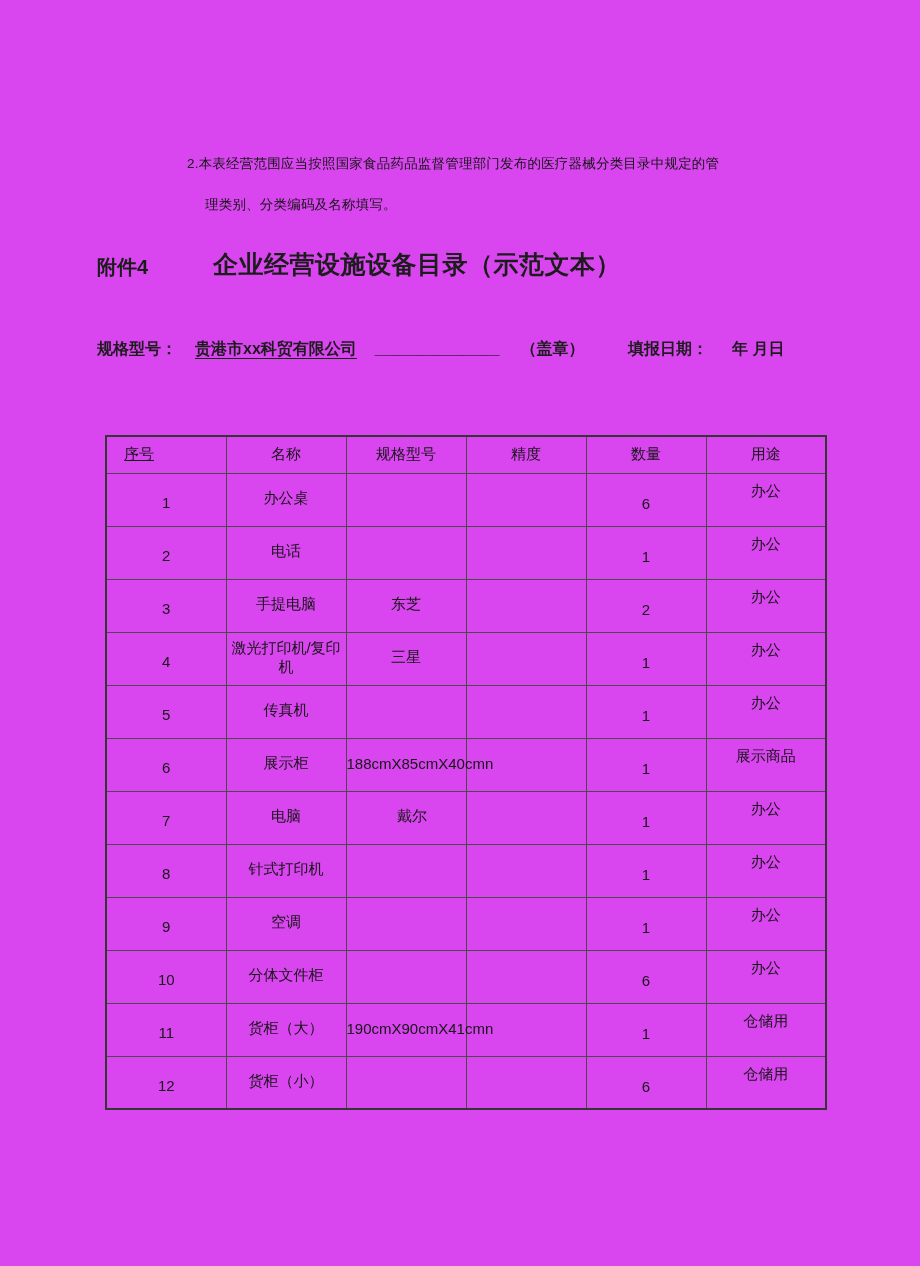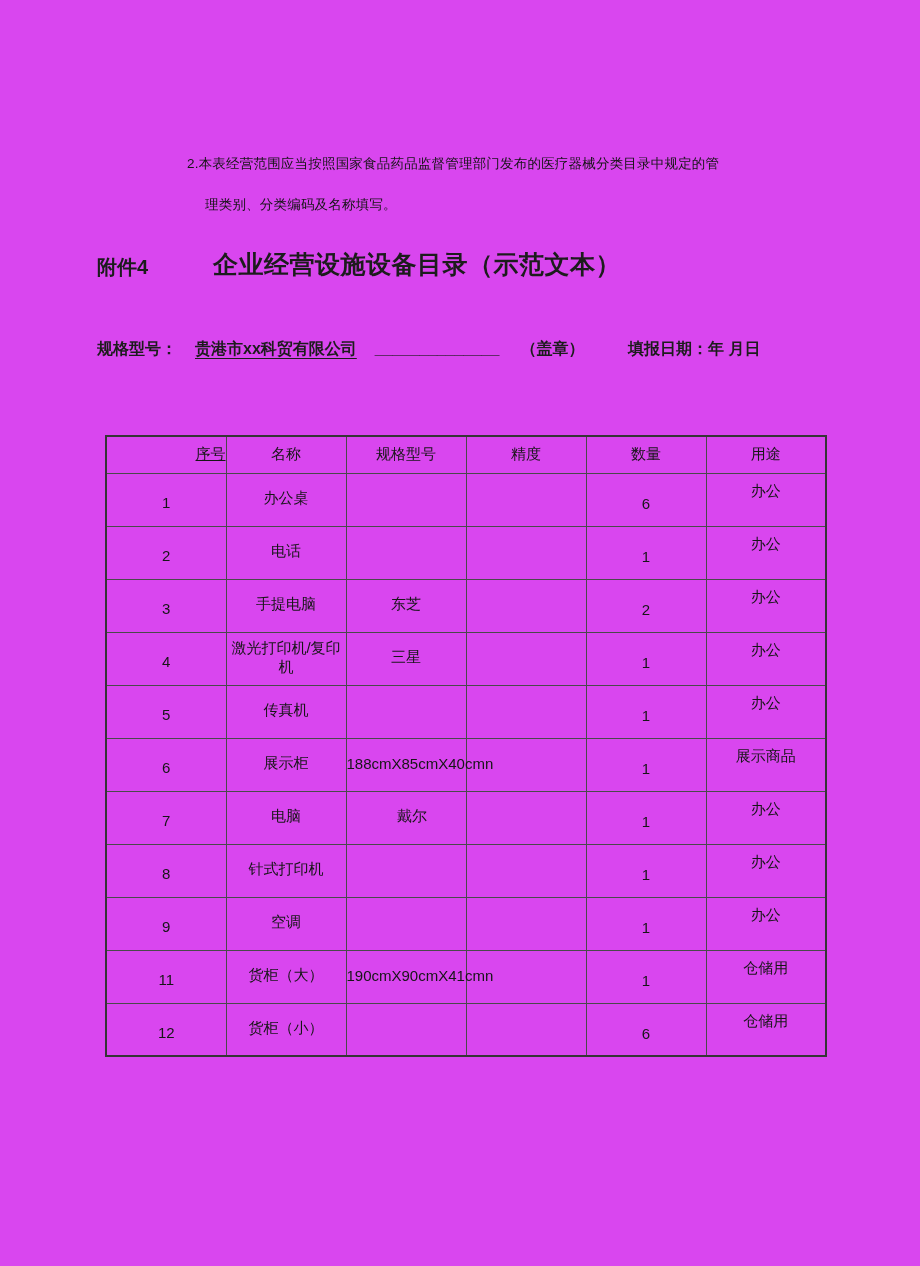--- a/index.html
+++ b/index.html
@@ -21,21 +21,21 @@
   .attachment-label { position: absolute; left: 97px; top: 254px; font-size: 20px; font-weight: 700; white-space: nowrap; text-align: center; }
   .doc-title { position: absolute; left: 213px; top: 248px; font-size: 25px; font-weight: 700; letter-spacing: 0.5px; white-space: nowrap; }
 
   
   .meta-row { position: absolute; left: 0; top: 339px; width: 100%; height: 26px; font-size: 16px; font-weight: 700; }
   .meta-unit { position: absolute; left: 97px; top: 0; white-space: nowrap; }
   .meta-date { position: absolute; left: 628px; top: 0; white-space: nowrap; }
   .unit-value { text-decoration: underline; text-underline-offset: 4px; margin-left: 18px; }
   .blank-line { margin-left: 18px; letter-spacing: 0; font-weight: 700; }
   .seal-label { margin-left: 21px; }
-  .date-value { margin-left: 0; }
+  .date-value { margin-left: 24px; }
 
   
   table.equip {
     position: absolute;
     left: 105px;
     top: 435px;
     width: 722px;
     border-collapse: collapse;
     table-layout: fixed;
     font-size: 15px;
@@ -45,21 +45,21 @@
     border: 1px solid #4a4a4a;
     padding: 0;
     vertical-align: middle;
     text-align: center;
     overflow: visible;
   }
   table.equip { border: 2px solid #353535; }
   table.equip thead tr { height: 37px; }
   table.equip tbody tr { height: 53px; }
   table.equip th { font-weight: 400; }
-  table.equip th.col0 { text-align: right; padding-left: 17px; text-decoration: underline; }
+  table.equip th.col0 { text-align: left; padding-left: 17px; text-decoration: underline; }
   
   td.col0 .cv { display: inline-block; transform: translateY(3px); }
   td.col1 .cv { display: inline-block; transform: translateY(-1px); }
   td.col2 .cv { display: inline-block; transform: translateY(-1px); }
   td.col4 .cv { display: inline-block; transform: translateY(4px); }
   td.col5 .cv { display: inline-block; transform: translateY(-8px); }
   
   td.col2 { text-align: left; padding-left: 22px; }
   td.col2.dim { white-space: nowrap; }
   td.col2.centered { text-align: center; padding-left: 12px; }
@@ -163,20 +163,28 @@
         </tr>
         <tr>
           <td class="col0"><span class="cv">9</span></td>
           <td class="col1"><span class="cv">空调</span></td>
           <td class="col2 empty"></td>
           <td class="col3"></td>
           <td class="col4"><span class="cv">1</span></td>
           <td class="col5"><span class="cv">办公</span></td>
         </tr>
         <tr>
+          <td class="col0"><span class="cv">10</span></td>
+          <td class="col1"><span class="cv">分体文件柜</span></td>
+          <td class="col2 empty"></td>
+          <td class="col3"></td>
+          <td class="col4"><span class="cv">6</span></td>
+          <td class="col5"><span class="cv">办公</span></td>
+        </tr>
+        <tr>
           <td class="col0"><span class="cv">11</span></td>
           <td class="col1"><span class="cv">货柜（大）</span></td>
           <td class="col2 dim"><span class="cv">190cmX90cmX41cmn</span></td>
           <td class="col3"></td>
           <td class="col4"><span class="cv">1</span></td>
           <td class="col5"><span class="cv">仓储用</span></td>
         </tr>
         <tr>
           <td class="col0"><span class="cv">12</span></td>
           <td class="col1"><span class="cv">货柜（小）</span></td>

